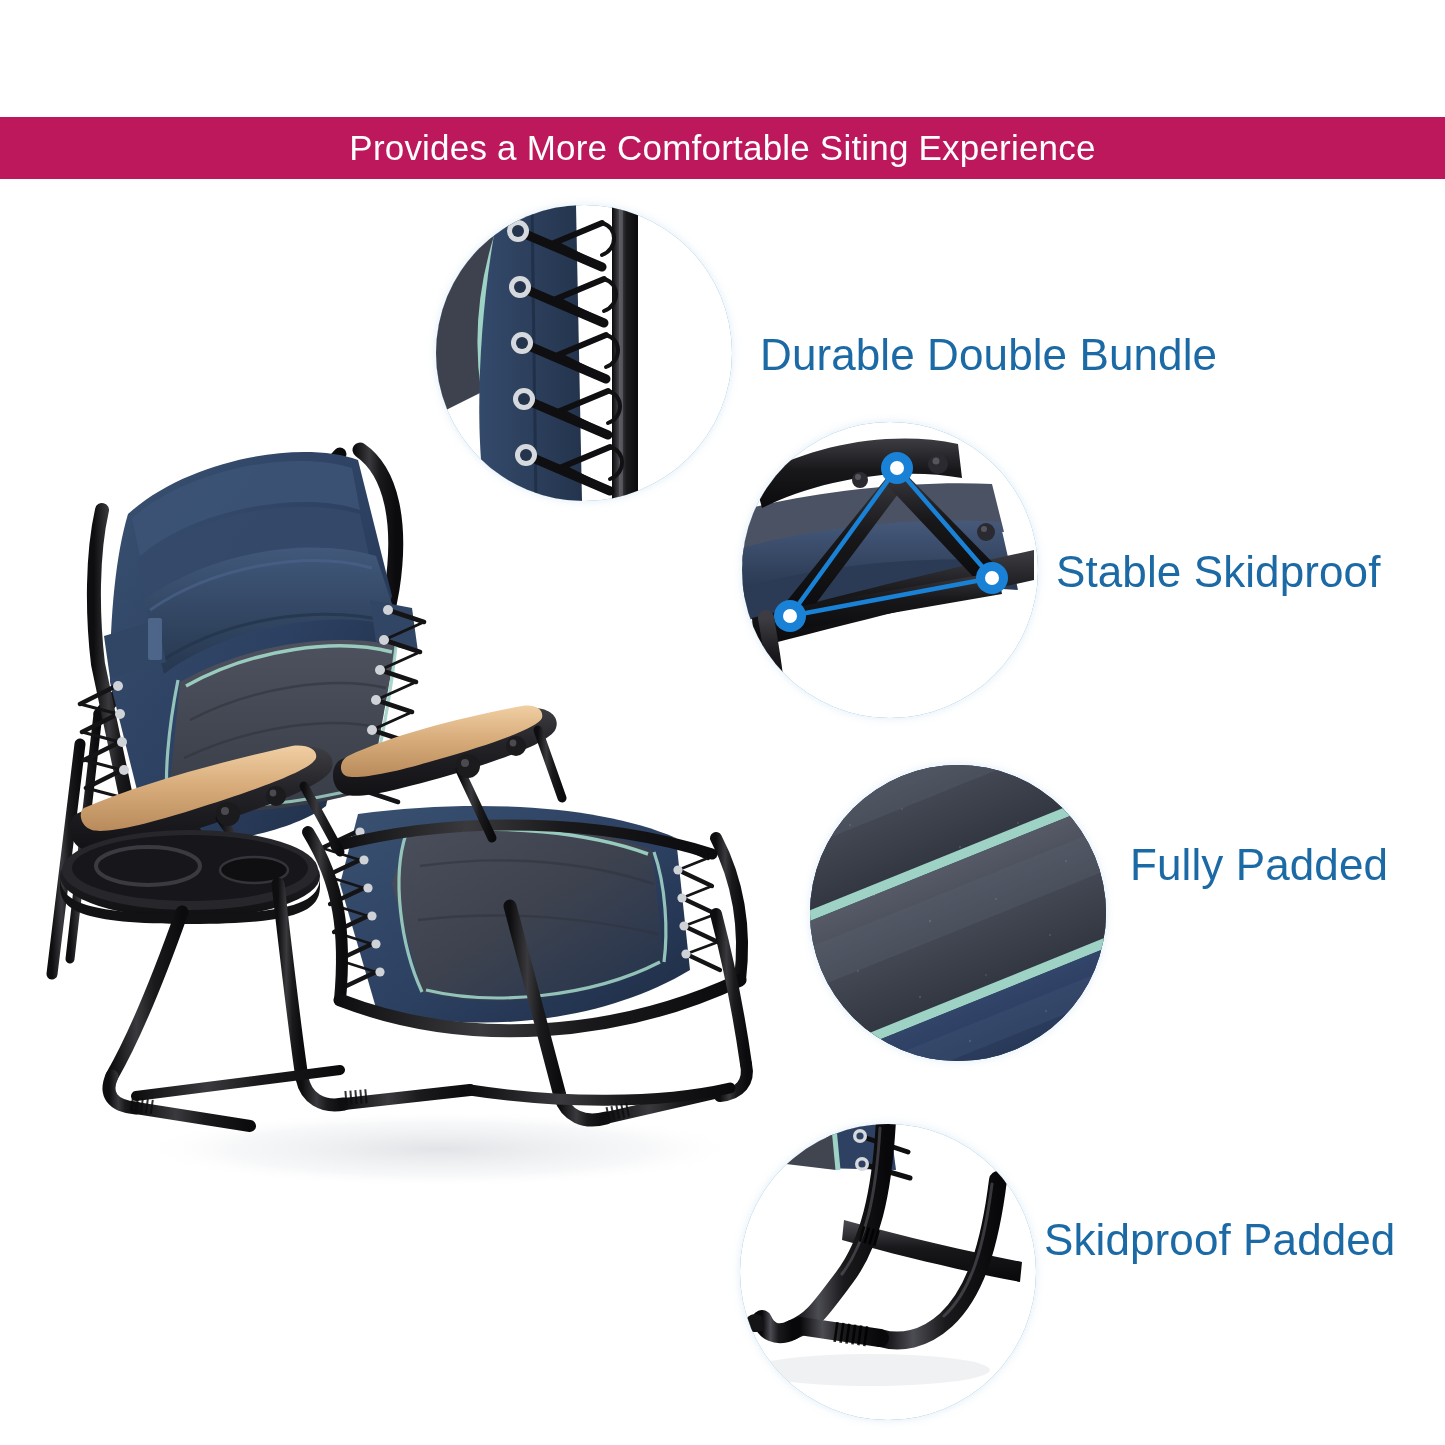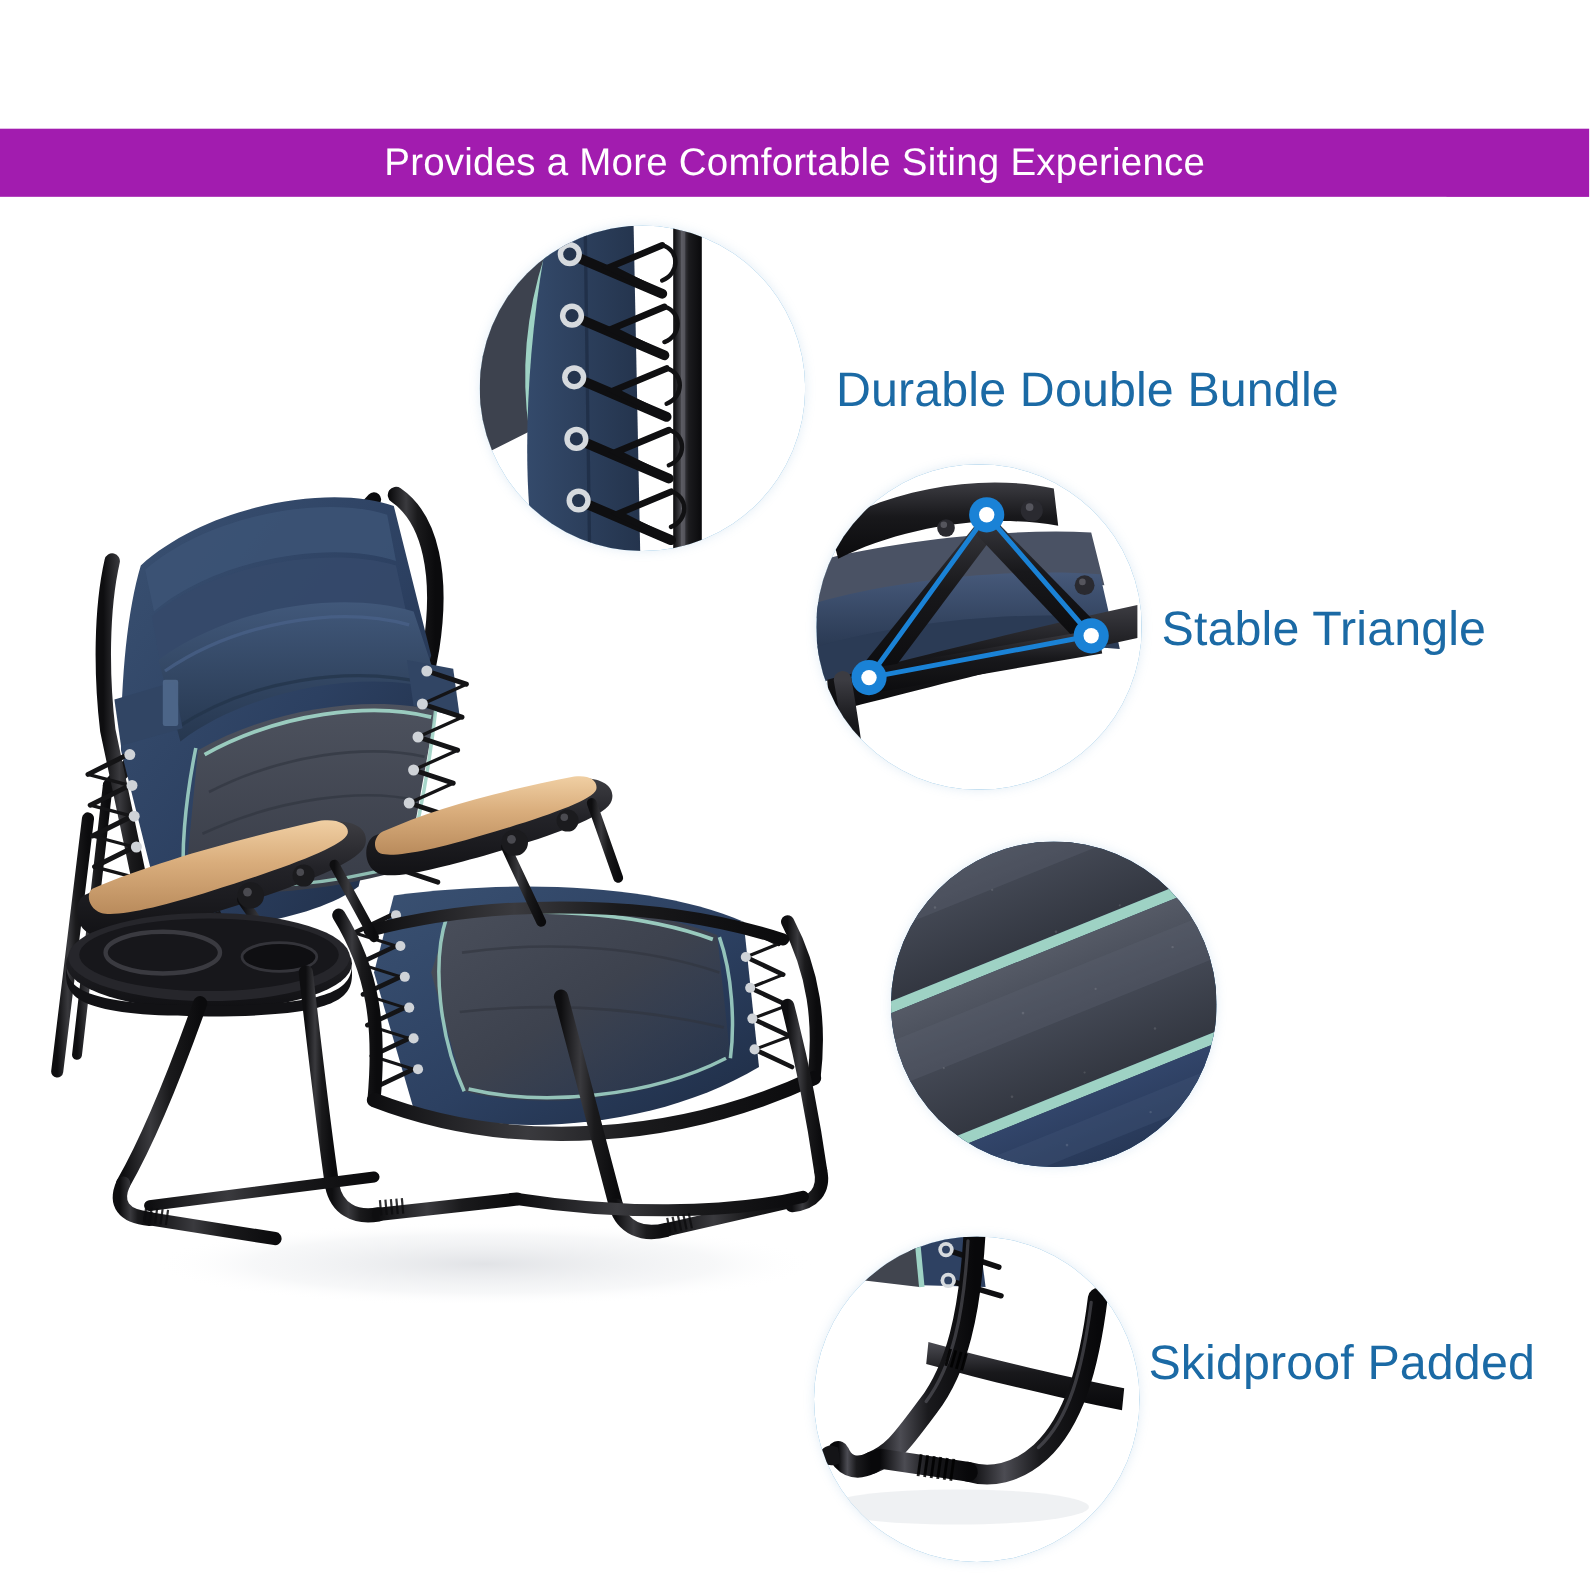--- a/index.html
+++ b/index.html
@@ -25,21 +25,21 @@
     font-size:58px;
     line-height:60px;
     letter-spacing:-0.5px;
     color:#0a0a0a;
     white-space:nowrap;
     transform:scaleX(0.995);
     transform-origin:left center;
   }
   .subheader-band{
     position:absolute;left:0;top:117px;width:1445px;height:62px;
-    background:#a21caf;
+    background:#be185d;
     display:flex;align-items:center;justify-content:center;
   }
   .subheader-text{
     margin:0;
     font-size:35px;
     line-height:38px;
     font-weight:400;
     color:#ffffff;
     white-space:nowrap;
     letter-spacing:0.2px;
@@ -451,21 +451,21 @@
           </g>
           <g fill="#55555d">
             <circle cx="194" cy="39" r="3.5"></circle>
               <circle cx="116" cy="55" r="3"></circle>
               <circle cx="242" cy="107" r="3"></circle>
           </g>
 
           <path d="M24 196 C30 230 34 256 36 282" stroke="url(#c2bar)" stroke-width="16" fill="none" stroke-linecap="round"></path>
         </svg>
       </div>
-      <div class="callout-label" style="left:1056px;top:367px;">Stable Triangle</div>
+      <div class="callout-label" style="left:1056px;top:367px;">Stable Skidproof</div>
     </div>
 
     <div class="callout">
       <div class="bubble" style="left:810px;top:586px;width:296px;height:296px;">
         <svg width="296" height="296" viewBox="0 0 296 296" xmlns="http://www.w3.org/2000/svg">
           <defs>
             <linearGradient id="c3ch" x1="0" y1="0" x2="0" y2="1">
               <stop offset="0%" stop-color="#555a66"></stop>
                 <stop offset="45%" stop-color="#444955"></stop>
               <stop offset="100%" stop-color="#333741"></stop>
@@ -508,20 +508,21 @@
             <circle cx="48" cy="206" r="1"></circle>
               <circle cx="110" cy="232" r="1.2"></circle>
               <circle cx="176" cy="210" r="1"></circle>
             <circle cx="236" cy="246" r="1.1"></circle>
               <circle cx="84" cy="268" r="1"></circle>
               <circle cx="160" cy="276" r="1.2"></circle>
           </g>
         </svg>
       </div>
       <div class="callout-label two-line" style="left:1130px;top:660px;width:300px;">
+        <div>Fully Padded</div>
       </div>
     </div>
 
     <div class="callout">
       <div class="bubble" style="left:740px;top:945px;width:296px;height:296px;">
         <svg width="296" height="296" viewBox="0 0 296 296" xmlns="http://www.w3.org/2000/svg">
           <defs>
             <linearGradient id="c4tube" x1="0" y1="0" x2="1" y2="0">
               <stop offset="0%" stop-color="#08080a"></stop>
                 <stop offset="28%" stop-color="#4c4c53"></stop>

